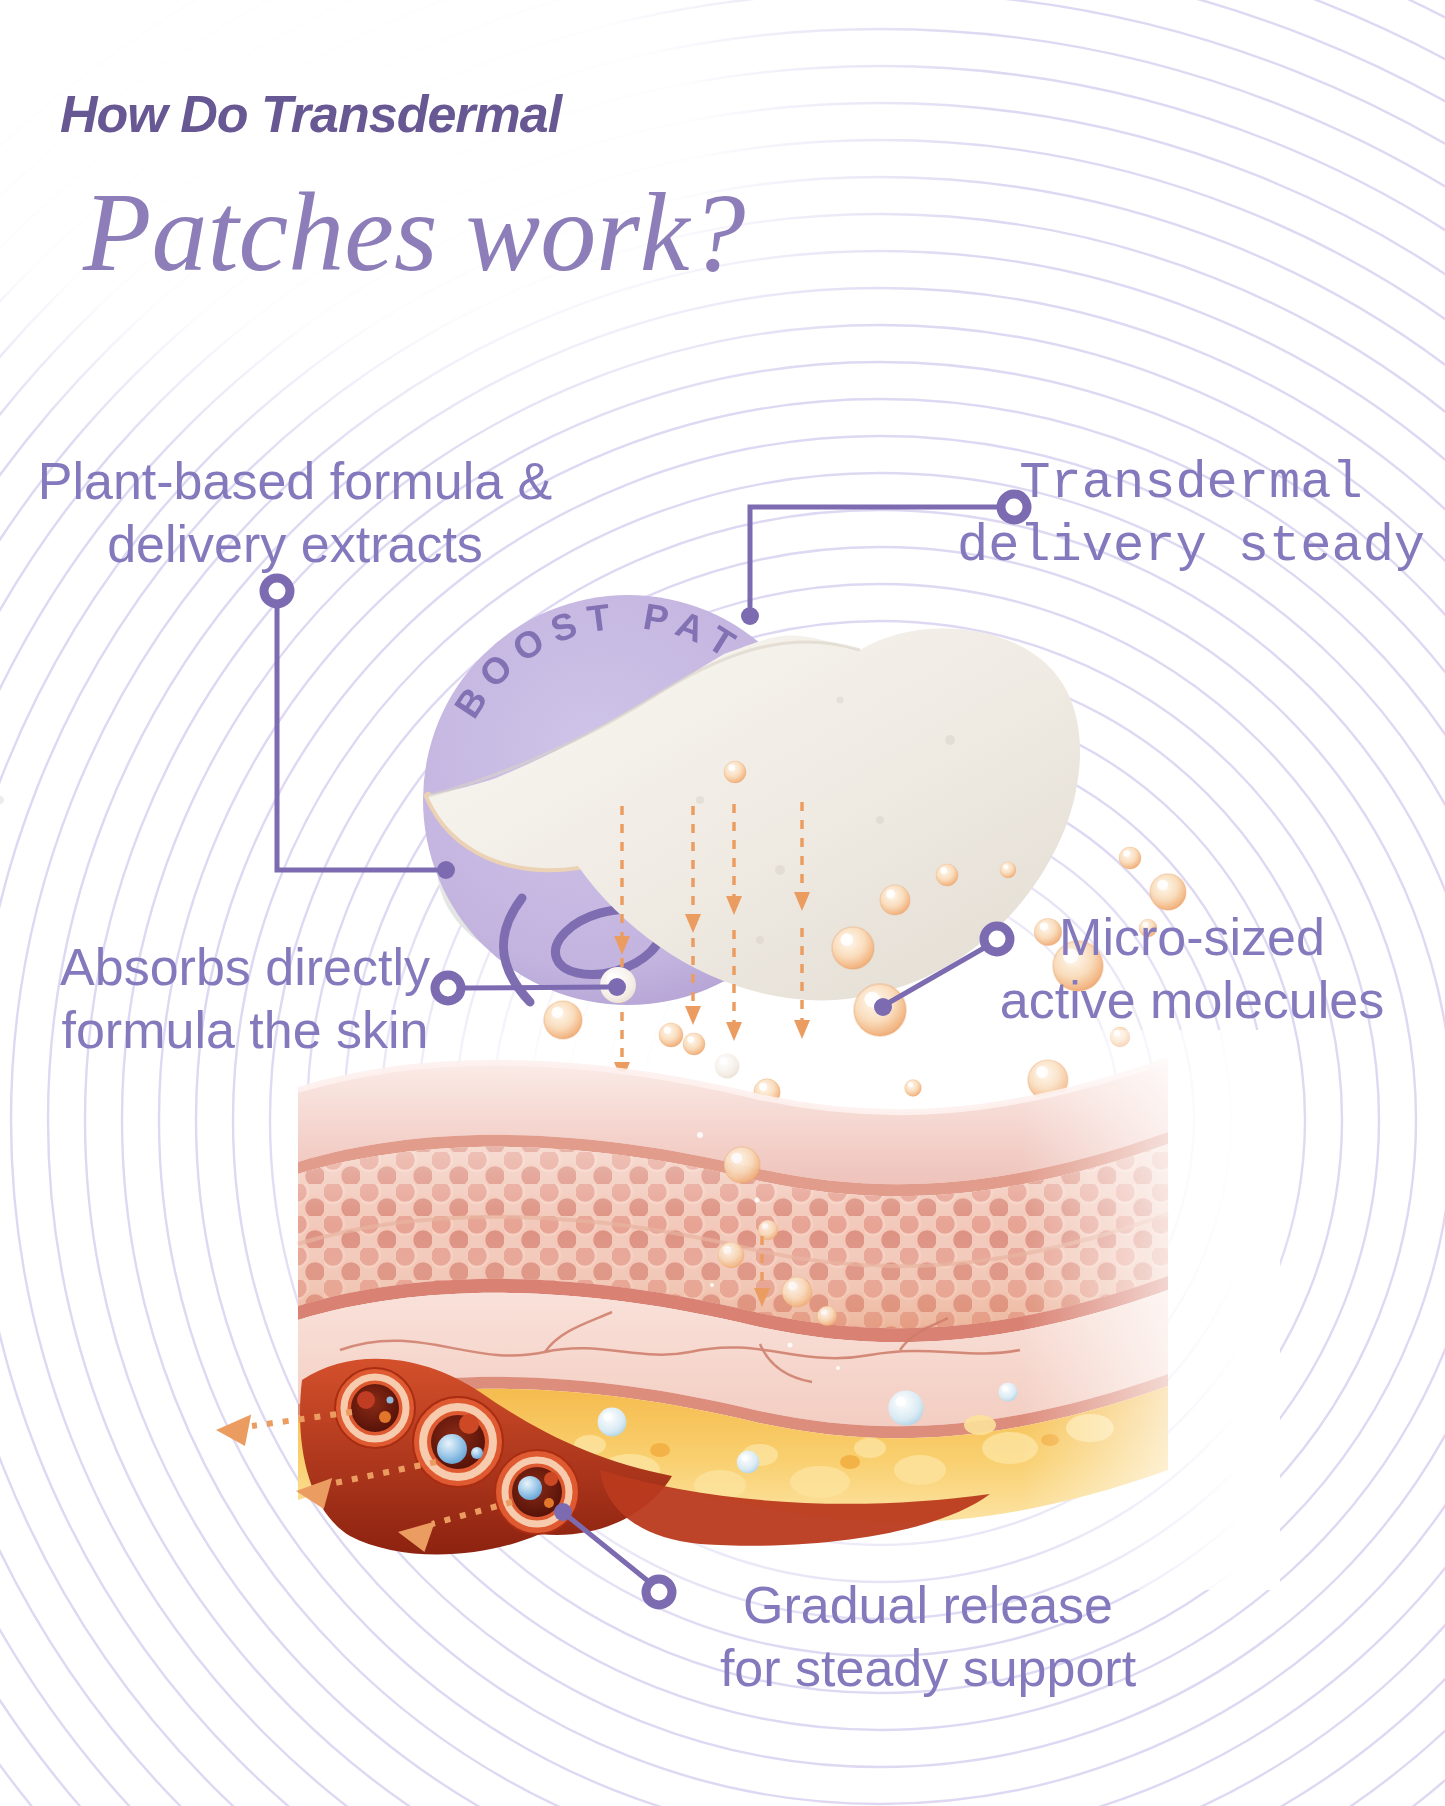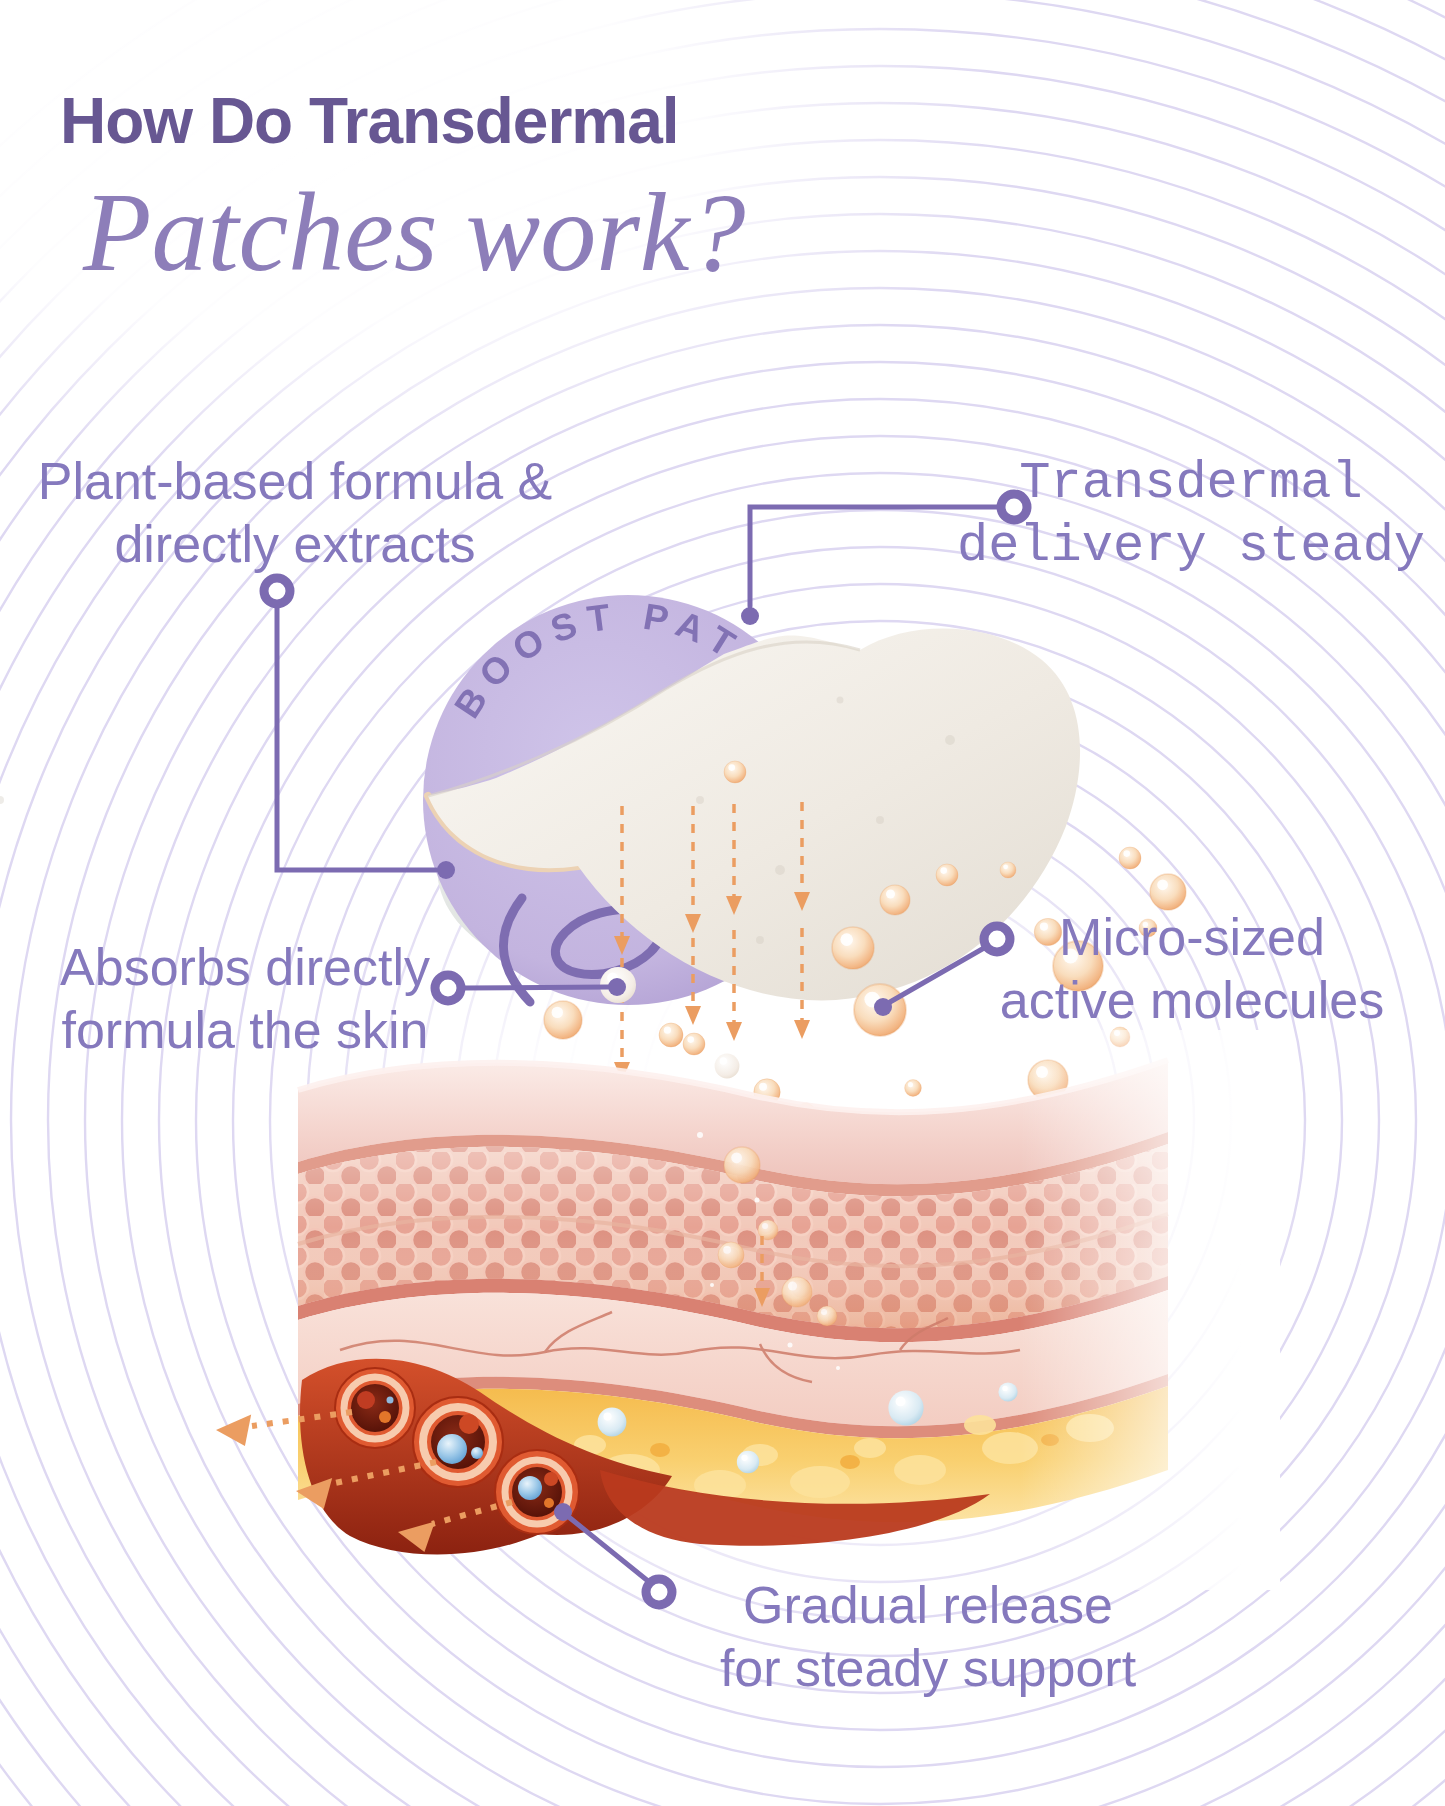--- a/index.html
+++ b/index.html
@@ -1,21 +1,21 @@
 <!DOCTYPE html>
 <html style="--c-heading: #675792; --c-script: #8d7eb9; --c-label: #8579bd; --c-connector: #7c6bb1; --c-ring: #ded8f2; --c-arrow: #eb9d61; --c-patch: #c7badf; --c-patch_text: #8272b4; --c-backing: #f3efe9; --c-film: #e4e7e4; --c-skin_surface: #f6d8d2; --c-epidermis: #f2c9ba; --c-cell: #e29a8d; --c-dermis: #f8ded6; --c-vessel_line: #ce7c6a; --c-fat: #f6c05a; --c-blood: #c33a20; --c-bubble: #f0ad74;"><head>
 <meta charset="utf-8">
 <style>
   html,body{margin:0;padding:0;background:#fff;}
   #canvas{position:relative;width:1445px;height:1806px;overflow:hidden;background:#fff;
           font-family:"Liberation Sans",sans-serif;}
   #scene{position:absolute;left:0;top:0;}
   #rings circle{fill:none;stroke:var(--c-ring,#ded8f2);stroke-width:2.4;}
-  .title-bold{position:absolute;left:60px;top:84px;font-size:64px;font-weight:700;
-              letter-spacing:-1px;color:var(--c-heading,#675792);white-space:nowrap;}
+  .title-bold{position:absolute;left:60px;top:84px;font-size:52px;font-weight:700;
+              letter-spacing:-1px;color:var(--c-heading,#675792);white-space:nowrap;font-style:italic;}
   .title-script{position:absolute;left:70px;top:168px;font-size:112px;font-style:italic;
               font-family:"Liberation Serif",serif;color:var(--c-script,#8d7eb9);white-space:nowrap;margin-left:13px;}
   .callout{position:absolute;transform:translateX(-50%);text-align:center;
            color:var(--c-label,#8579bd);font-size:52px;line-height:1.22;white-space:nowrap;}
   .callout span{display:block;}
 </style>
 </head>
 <body>
 
 <div id="canvas">
@@ -389,21 +389,21 @@
     <circle cx="997" cy="939" r="13"></circle>
     <circle cx="659" cy="1592" r="13"></circle>
   </g>
 </svg>
 
 <h1 class="title-bold" style="margin:0;">How Do Transdermal</h1>
 <div class="title-script">Patches work?</div>
 
 <div class="callout" style="left:295px;top:450px;">
   <span>Plant-based formula &amp;</span>
-  <span>directly extracts</span>
+  <span>delivery extracts</span>
 </div>
 
 <div class="callout" style="left:1191px;top:452px;font-family:Liberation Mono, monospace;">
   <span>Transdermal</span>
   <span>delivery steady</span>
 </div>
 
 <div class="callout" style="left:245px;top:936px;">
   <span>Absorbs directly</span>
   <span>formula the skin</span>

